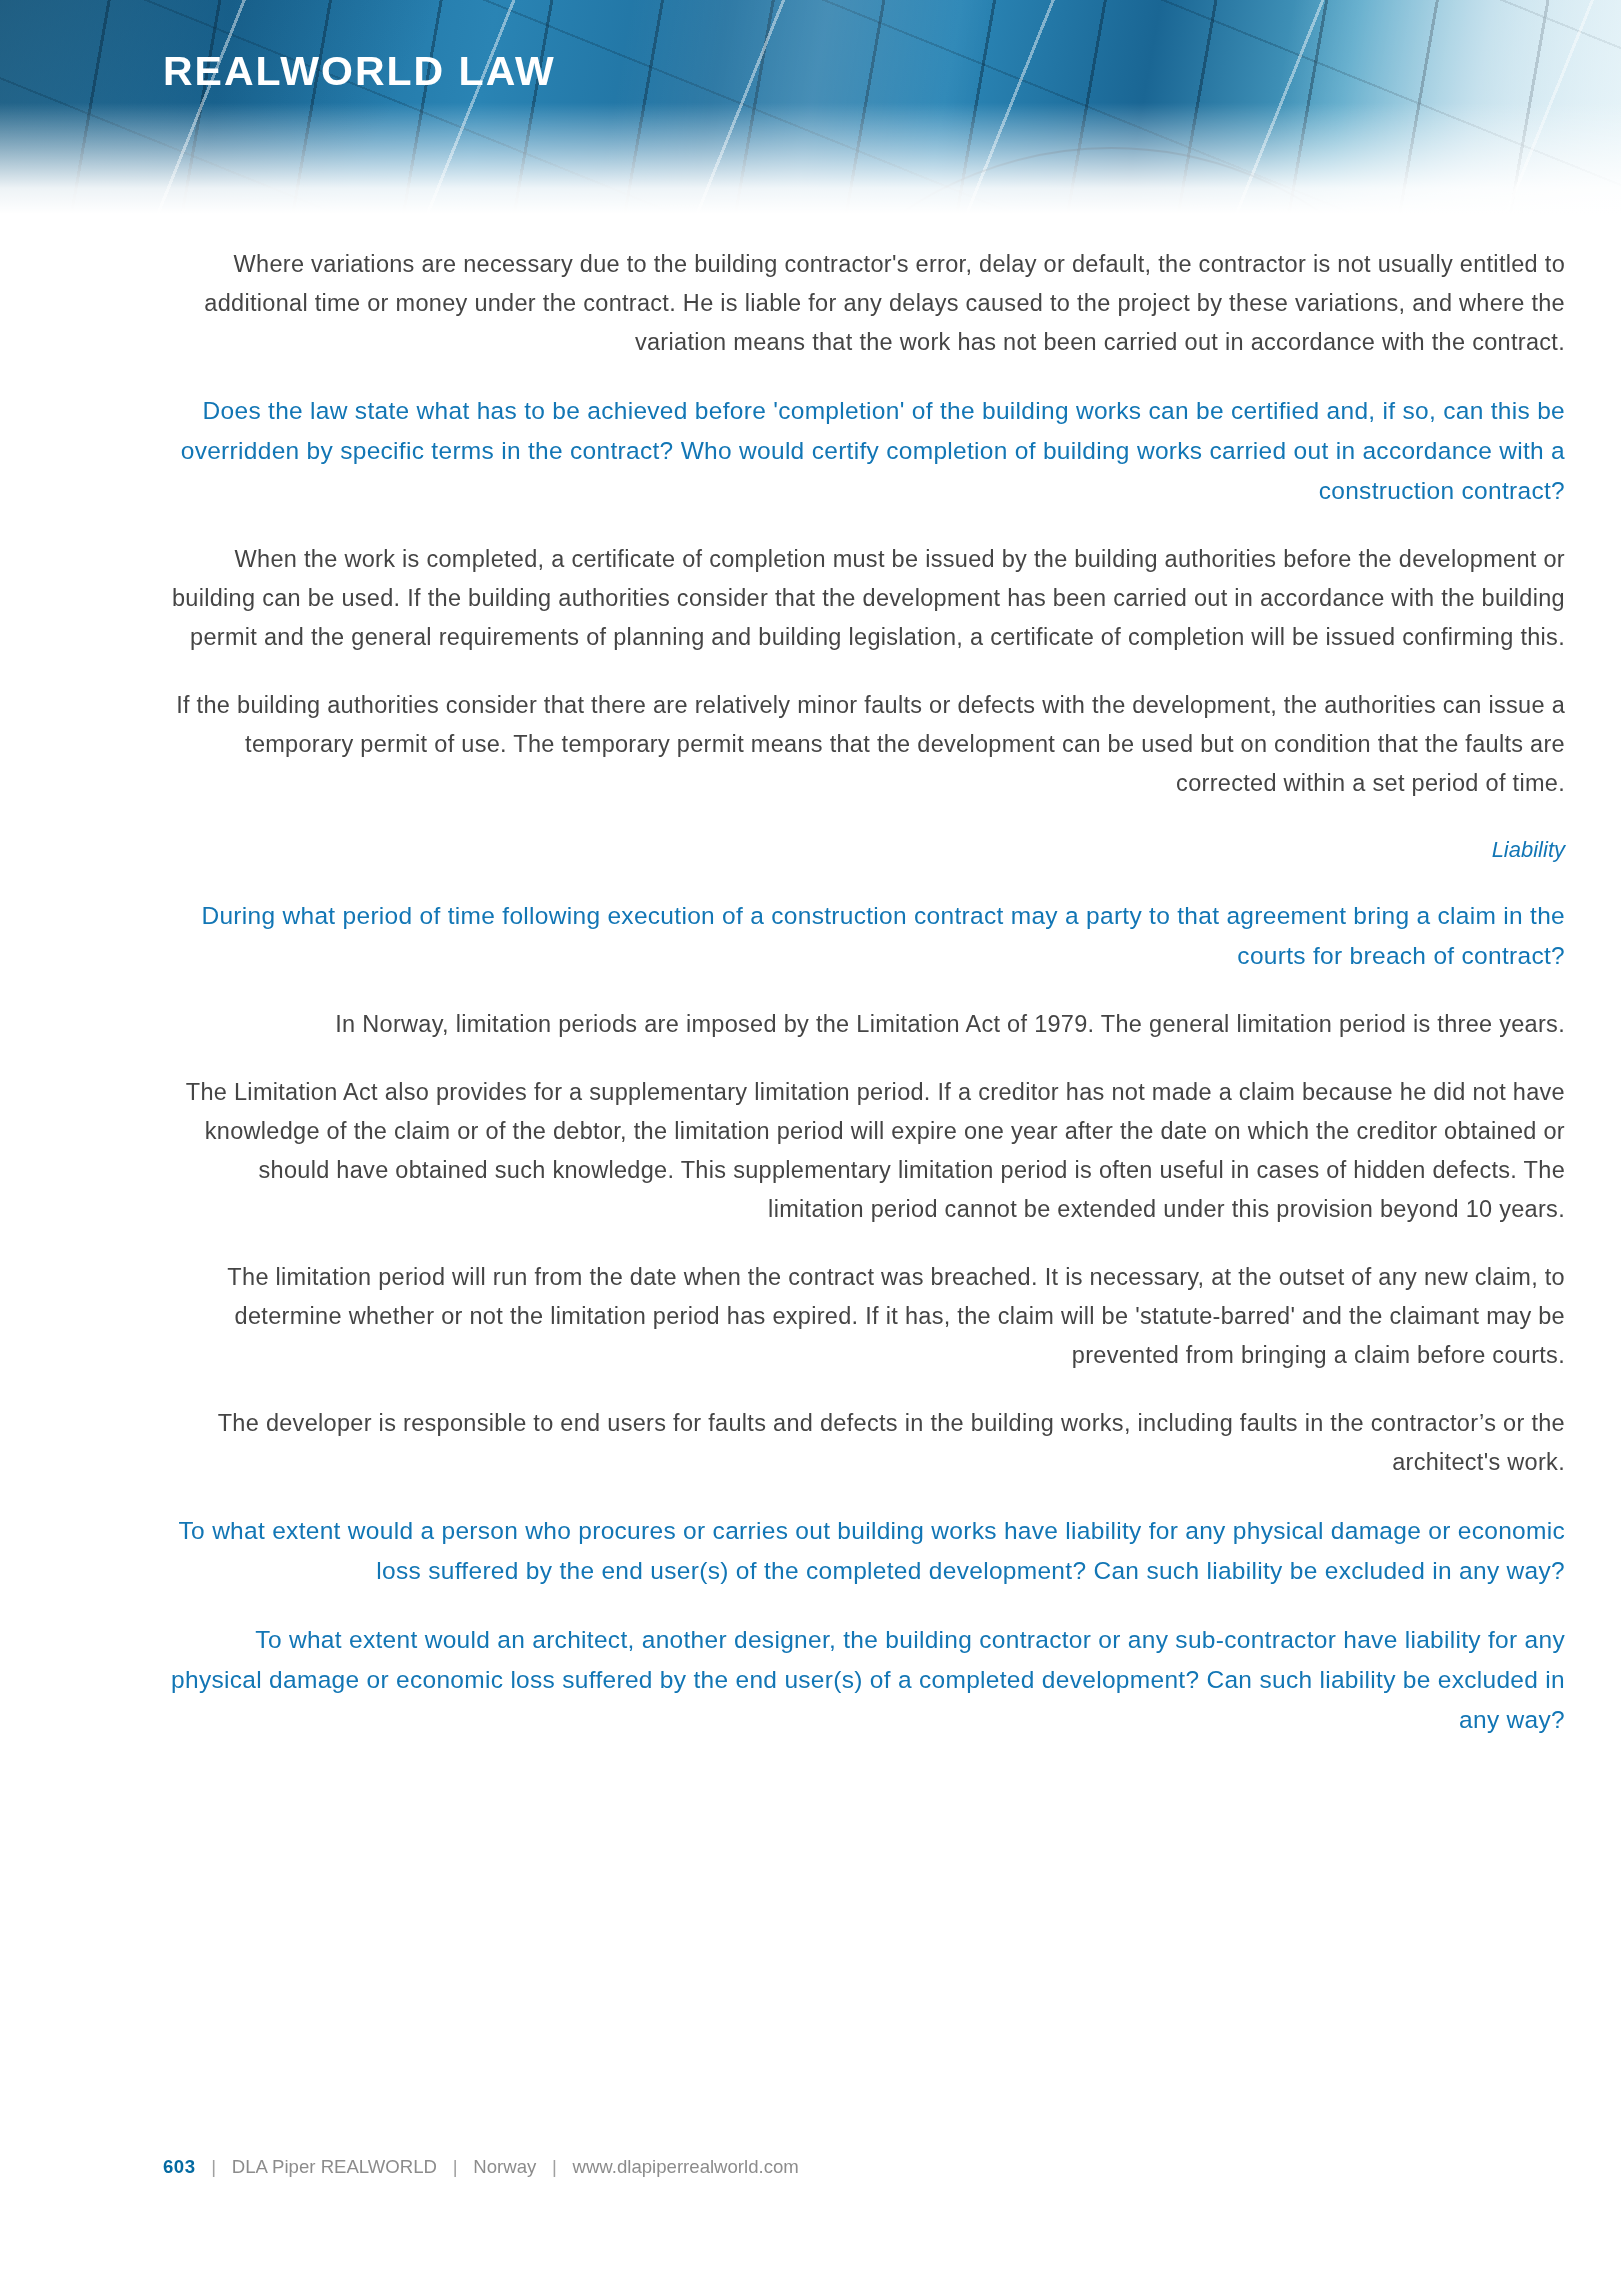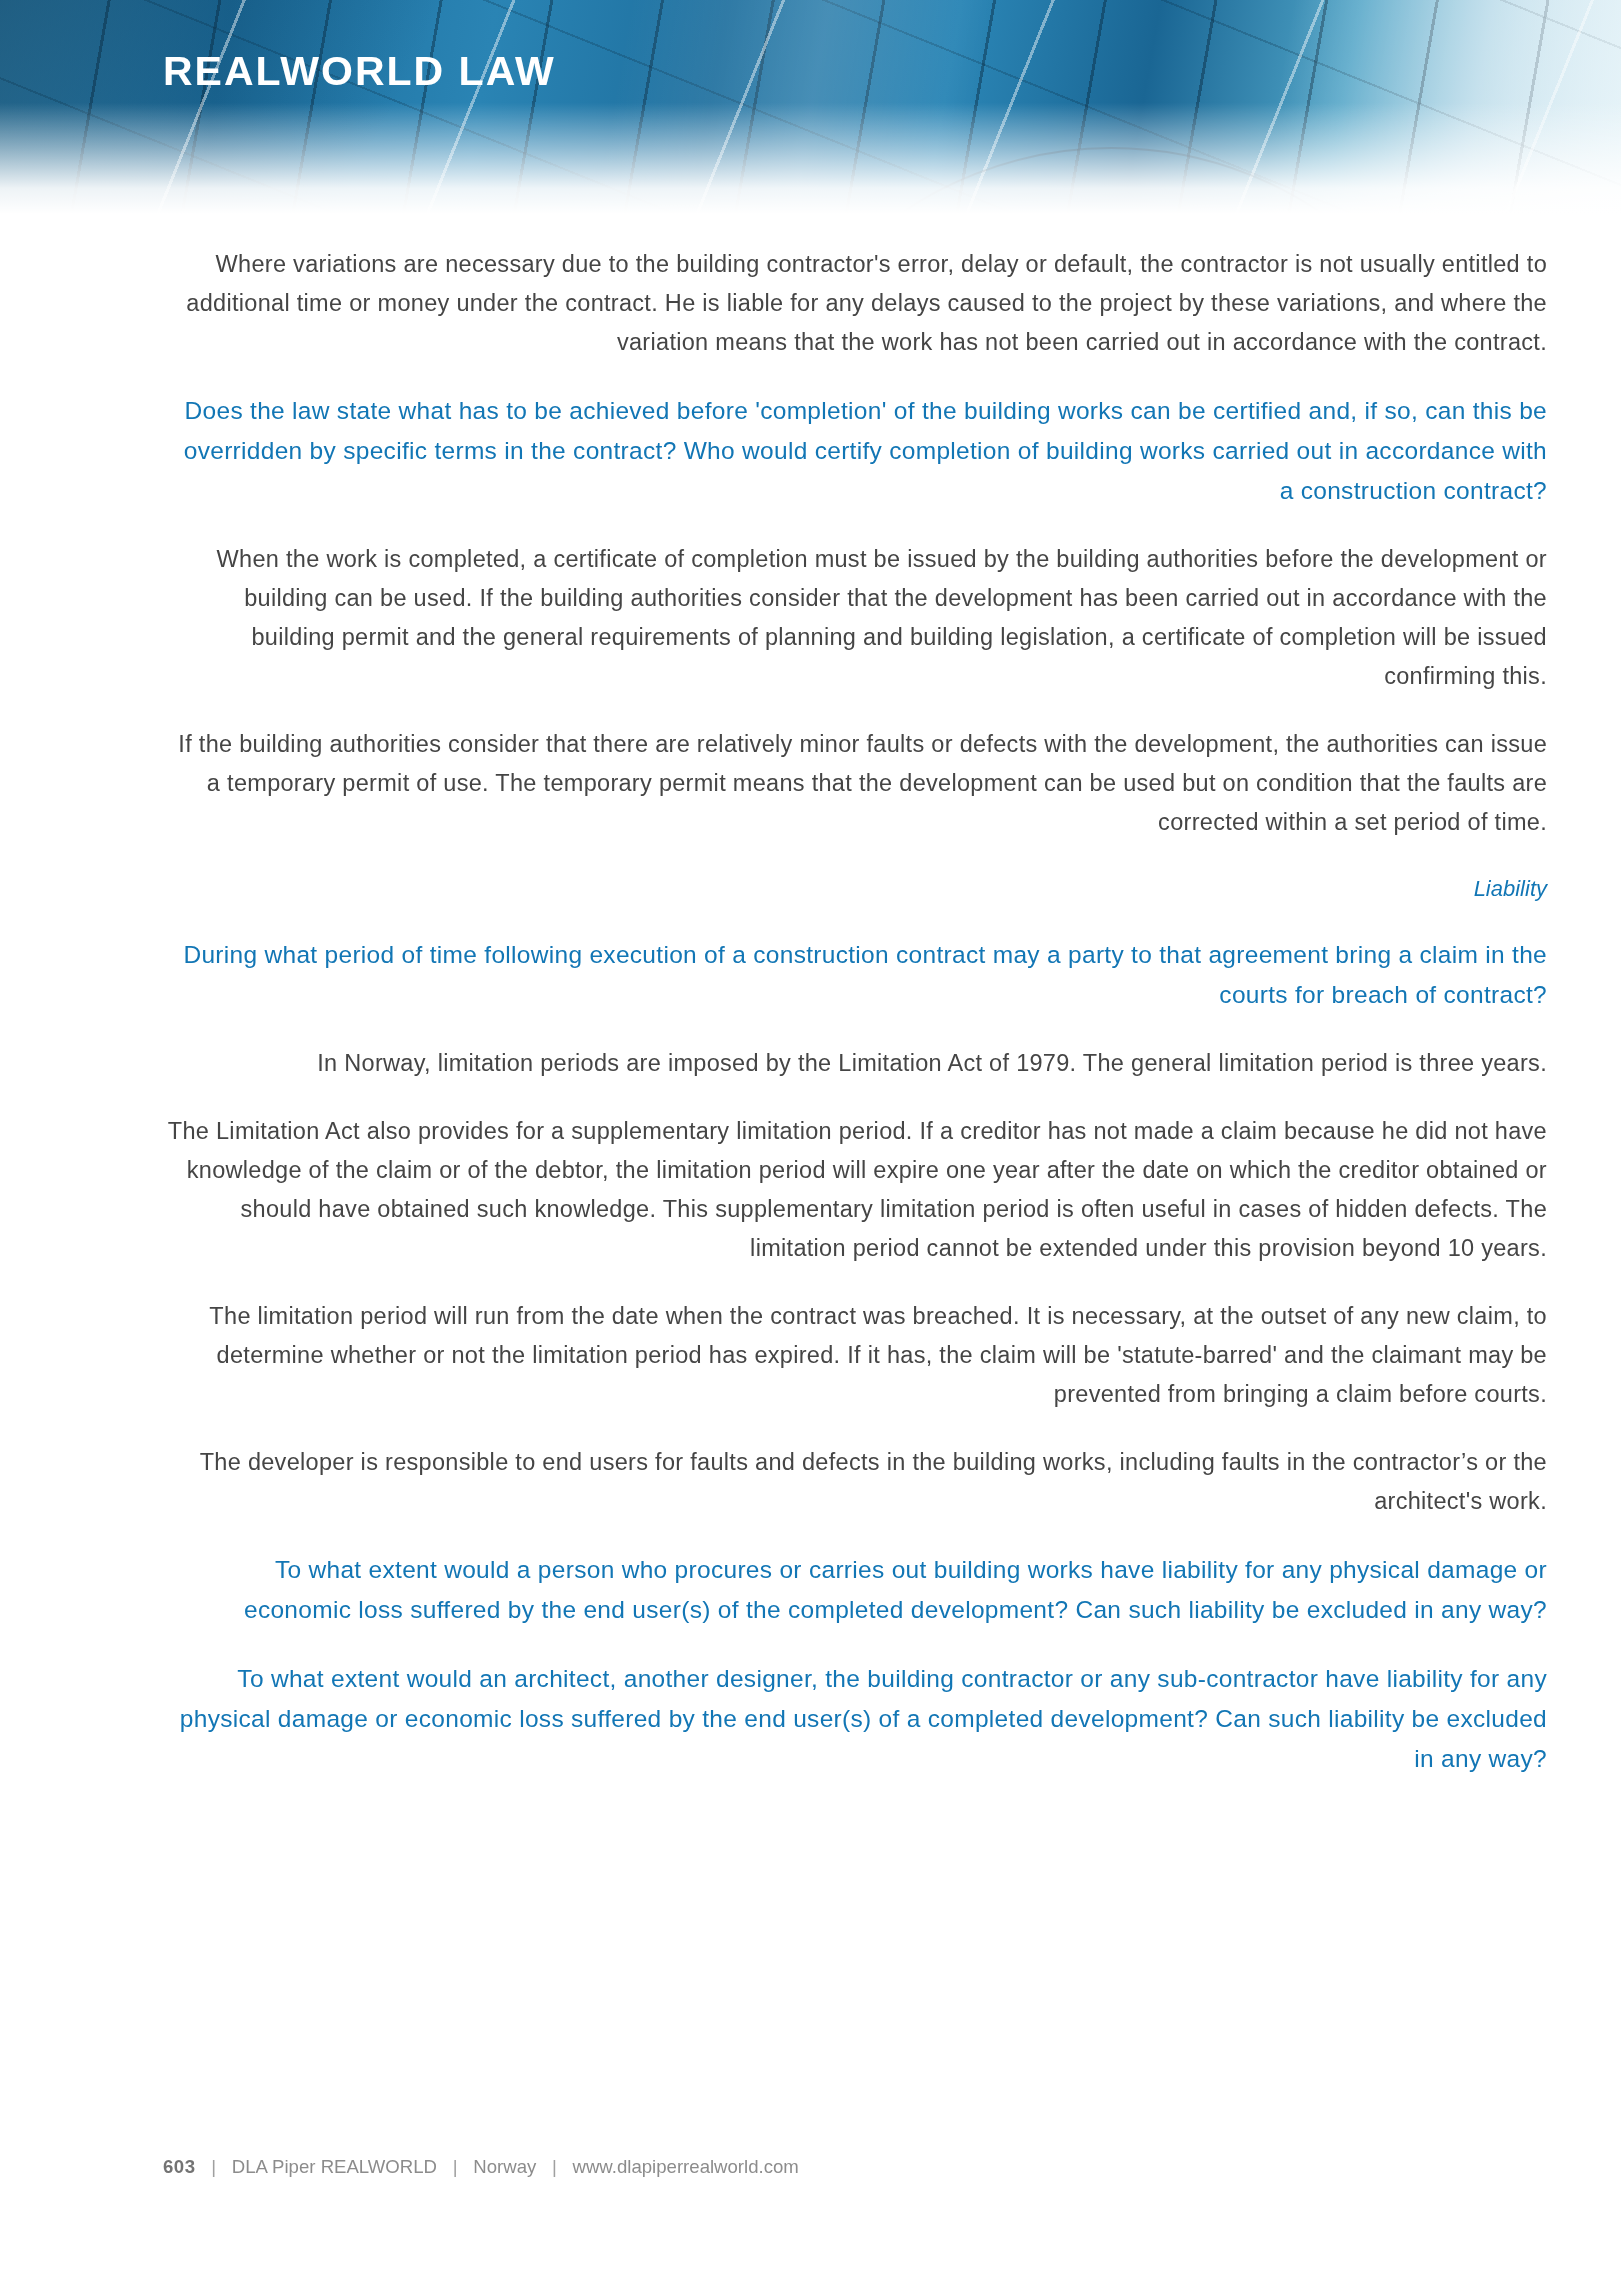--- a/index.html
+++ b/index.html
@@ -78,21 +78,21 @@
     color:#ffffff;
     font-size:41px;
     font-weight:700;
     letter-spacing:2px;
     line-height:1;
   }
 
   
   .content{
     position:relative;
-    padding:31px 74px 0 163px;
+    padding:31px 56px 0 163px;
   }
   .block{margin:0 0 29px 0;}
   .paragraph{
     font-size:23.5px;
     line-height:39px;
     letter-spacing:0.3px;
     color:var(--body);
   }
   .question{
     font-size:24.5px;
@@ -114,21 +114,21 @@
     position:absolute;
     left:163px;
     top:2152px;
     font-size:18.6px;
     line-height:29px;
     color:var(--footer-gray);
     white-space:nowrap;
   }
   .page-num{
     font-weight:700;
-    color:#737373;
+    color:#0369a1;
     letter-spacing:0.5px;
   }
   .sep{
     color:#a0a0a0;
     padding:0 15.7px;
     font-weight:300;
   }
 </style>
 </head>
 <body>

